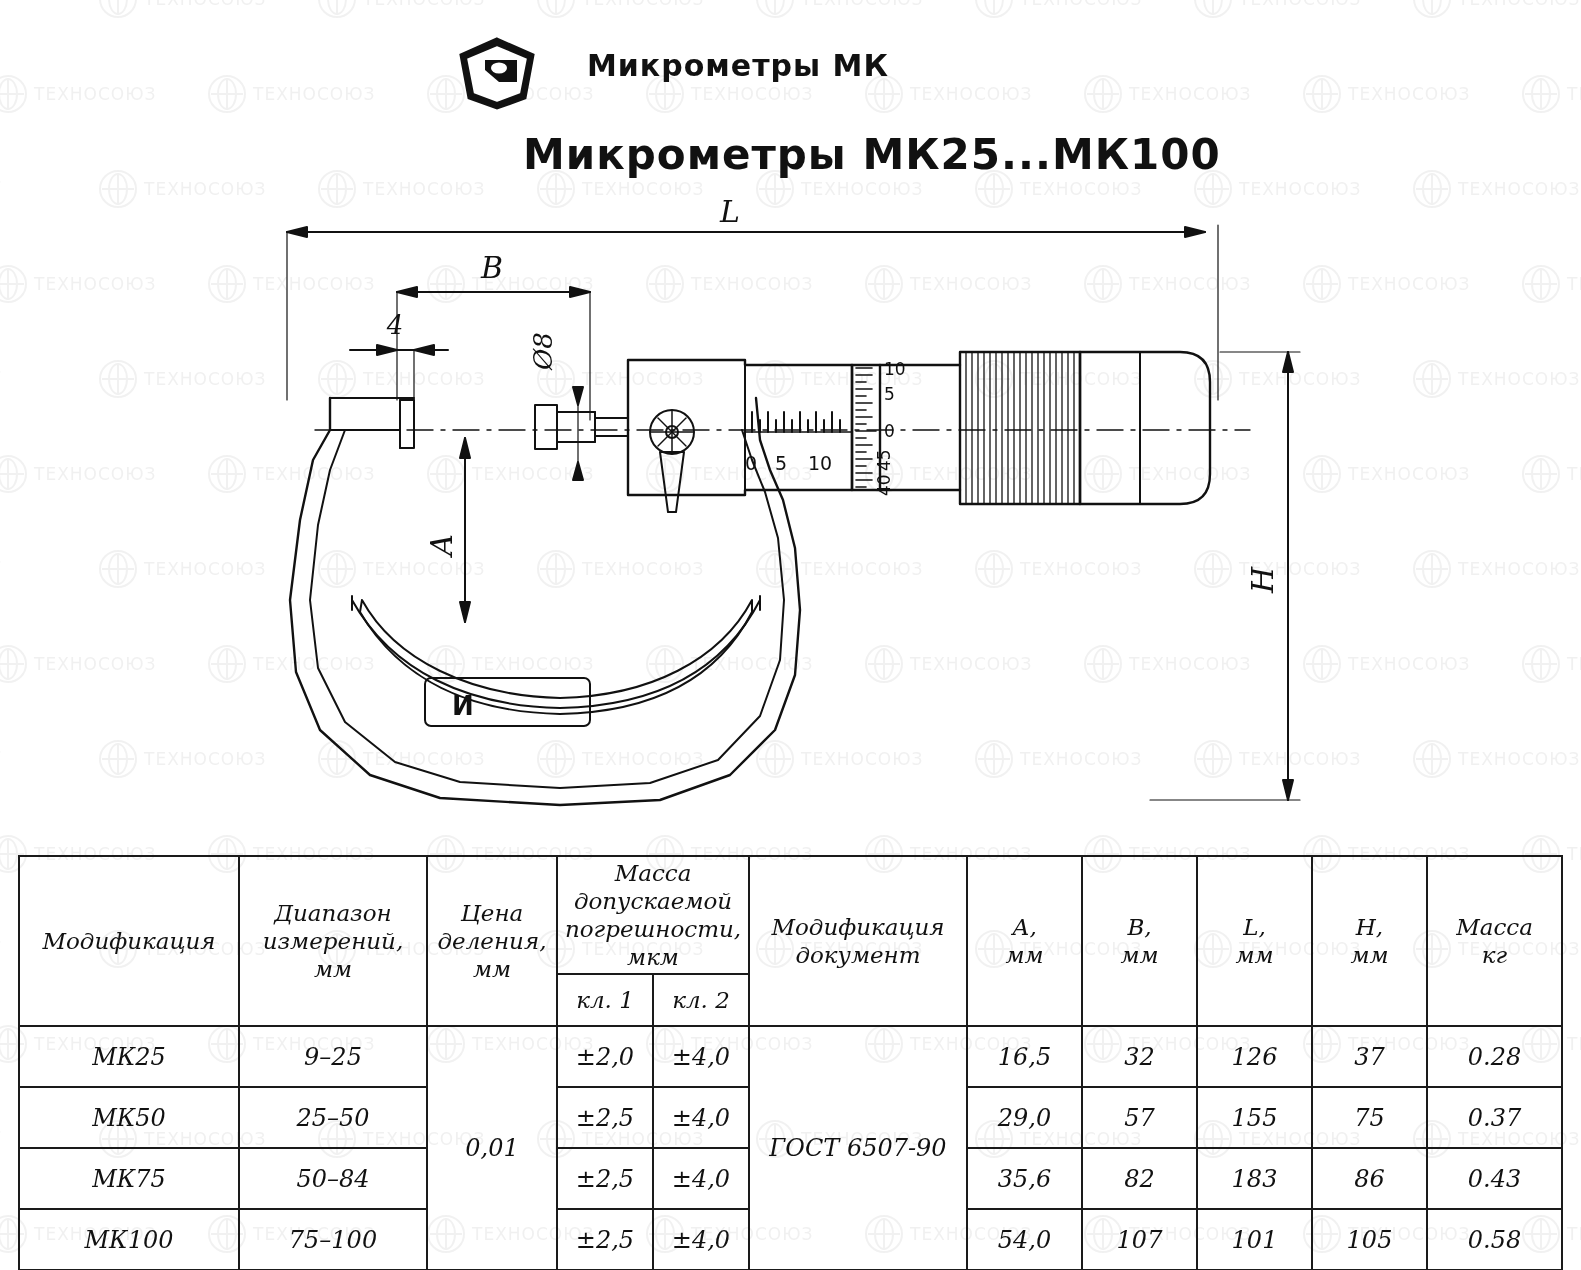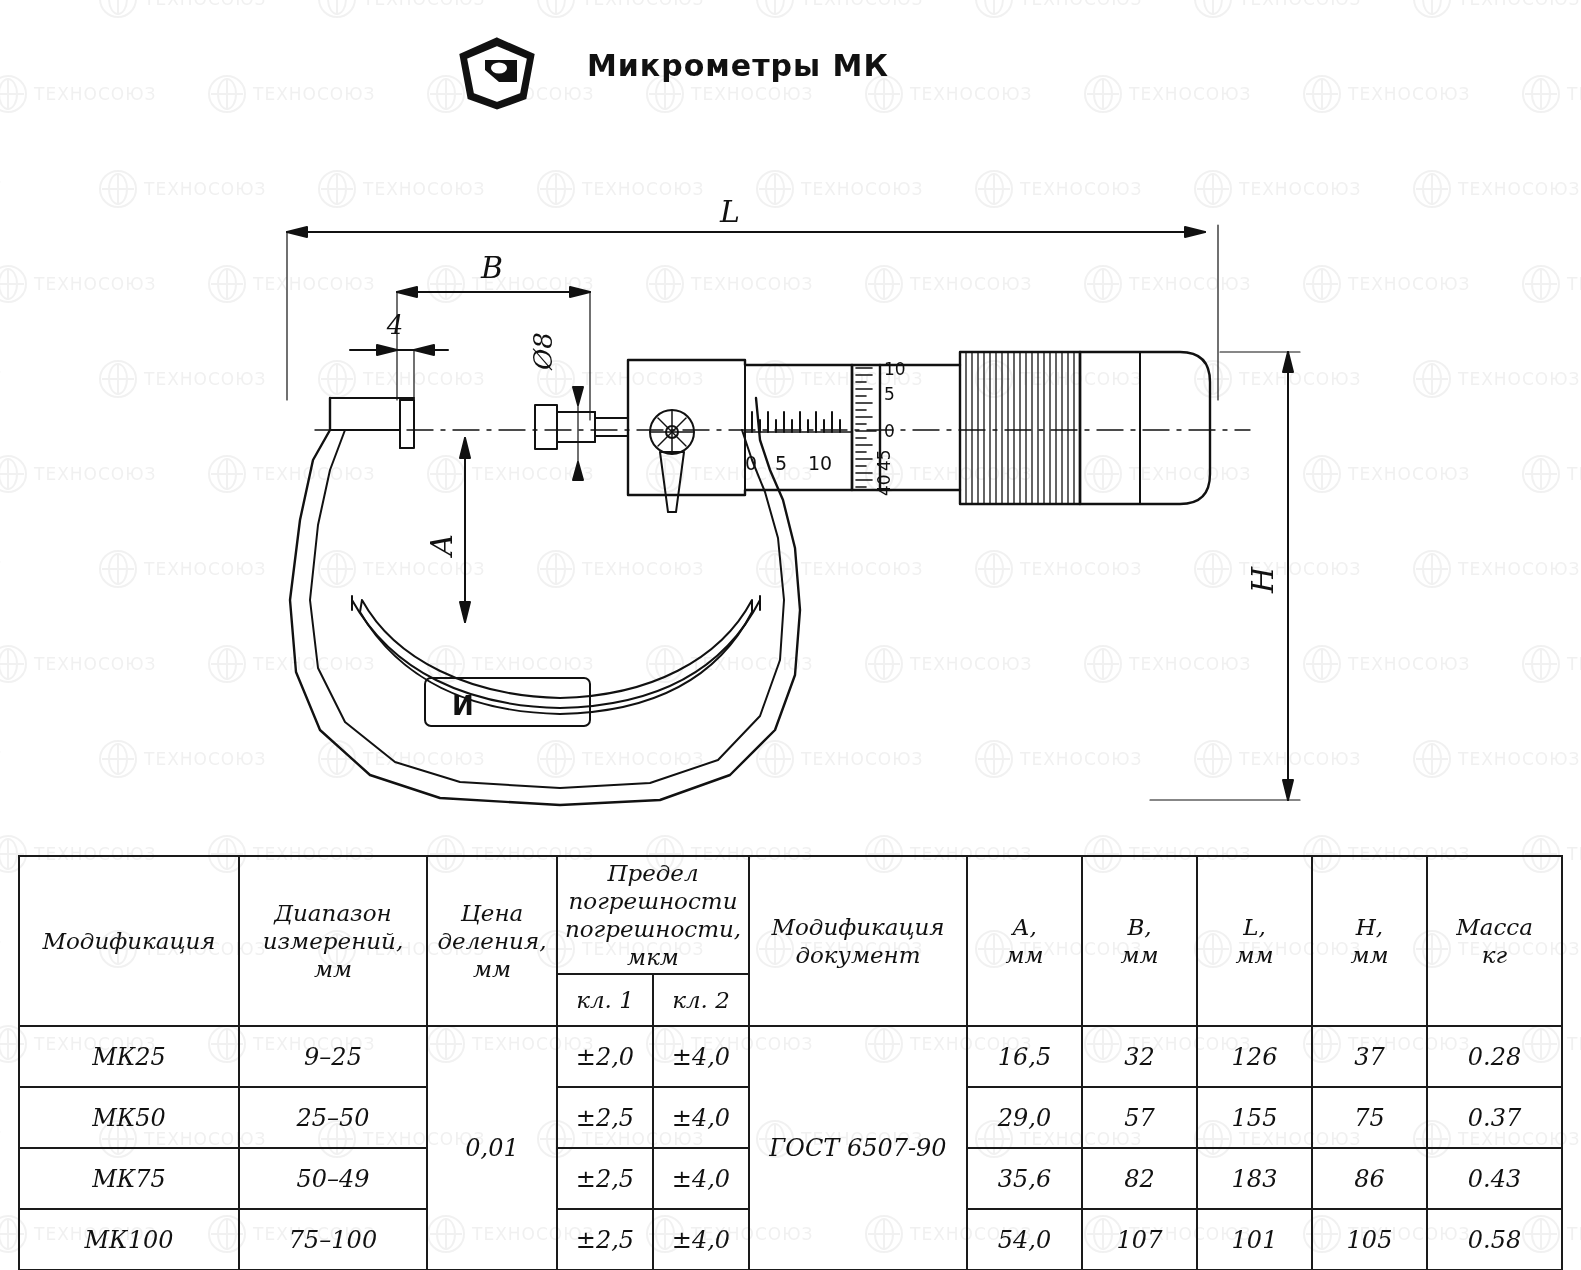--- a/index.html
+++ b/index.html
@@ -752,20 +752,21 @@
 <div id="content">
 
   <div id="title-block">
     <svg id="logo-icon" viewBox="0 0 85 75">
       <path d="M42 3 L78 19 L70 62 L42 72 L14 62 L6 19 Z" fill="#111" stroke="#111" stroke-width="3"></path>
       <path d="M42 9 L73 22 L66 58 L42 67 L18 58 L11 22 Z" fill="#fff" stroke="#111" stroke-width="2"></path>
       <path d="M30 24 L62 24 L62 46 L44 46 L30 34 Z" fill="#111"></path>
       <ellipse cx="44" cy="32" rx="8" ry="5.5" fill="#fff"></ellipse>
     </svg>
     <div id="title-line1">Микрометры МК</div>
+    <div id="title-line2">Микрометры МК25...МК100</div>
   </div>
 
   <svg id="drawing" viewBox="0 0 1581 840">
     <g fill="none" stroke="#111" stroke-width="2" stroke-linejoin="round" stroke-linecap="round">
 
       <line x1="287" y1="232" x2="1205" y2="232"></line>
       <path d="M287 232 l20 -5 v10 z" fill="#111"></path>
       <path d="M1205 232 l-20 -5 v10 z" fill="#111"></path>
       <line x1="287" y1="232" x2="287" y2="400" stroke-width="1.2"></line>
       <line x1="1218" y1="225" x2="1218" y2="400" stroke-width="1.2"></line>
@@ -935,21 +936,21 @@
           <div>Диапазон</div>
             <div>измерений,</div>
             <div>мм</div>
         </td>
         <td rowspan="2" style="width:120px">
           <div>Цена</div>
             <div>деления,</div>
             <div>мм</div>
         </td>
         <td colspan="2" class="hdr-sub" style="width:284px;height:88px">
-          <div>Предел погрешности</div>
+          <div>Масса допускаемой</div>
             <div>погрешности, мкм</div>
         </td>
         <td rowspan="2" style="width:208px">
           <div>Модификация</div>
             <div>документ</div>
         </td>
         <td rowspan="2" style="width:105px">
             <div>А,</div>
             <div>мм</div>
           </td>
@@ -995,21 +996,21 @@
         <td>±2,5</td>
         <td>±4,0</td>
         <td>29,0</td>
         <td>57</td>
         <td>155</td>
         <td>75</td>
         <td>0.37</td>
       </tr>
       <tr>
         <td>МК75</td>
-        <td>50–49</td>
+        <td>50–84</td>
         <td>±2,5</td>
         <td>±4,0</td>
         <td>35,6</td>
         <td>82</td>
         <td>183</td>
         <td>86</td>
         <td>0.43</td>
       </tr>
       <tr>
         <td>МК100</td>

